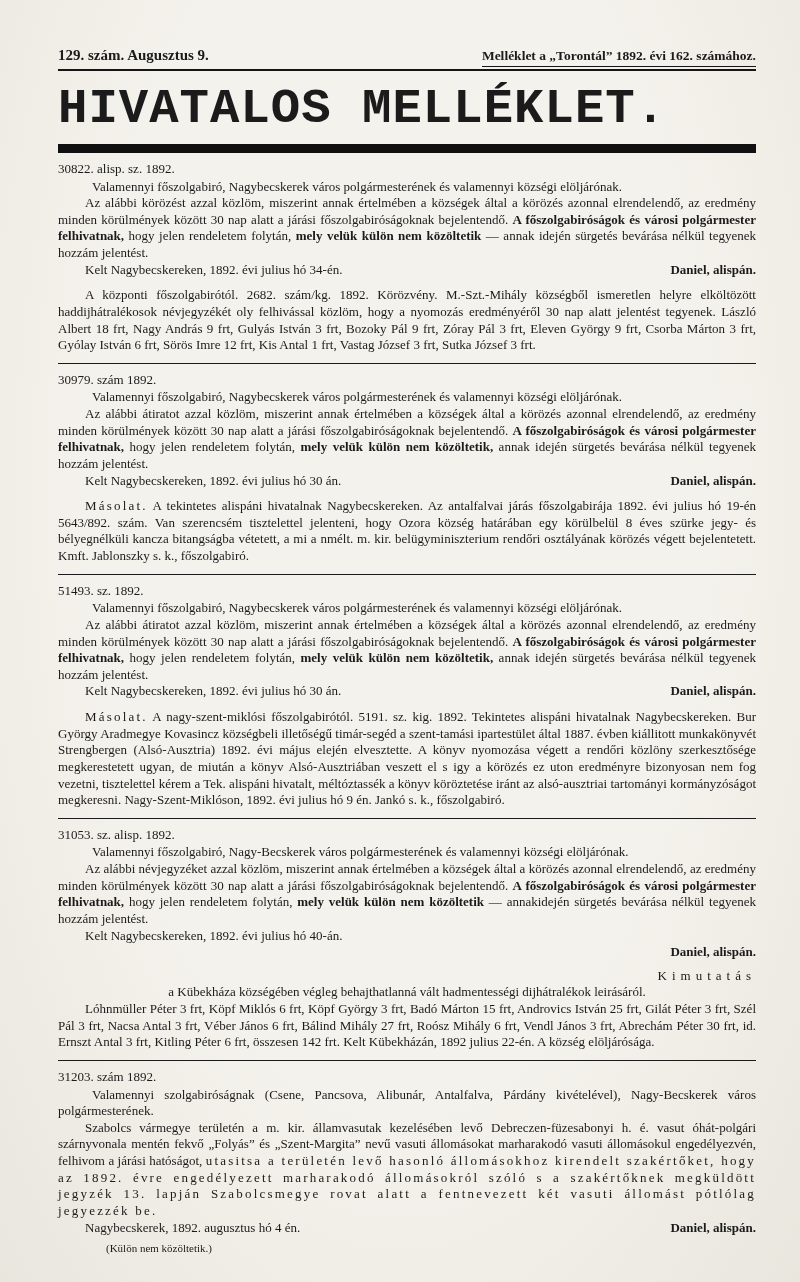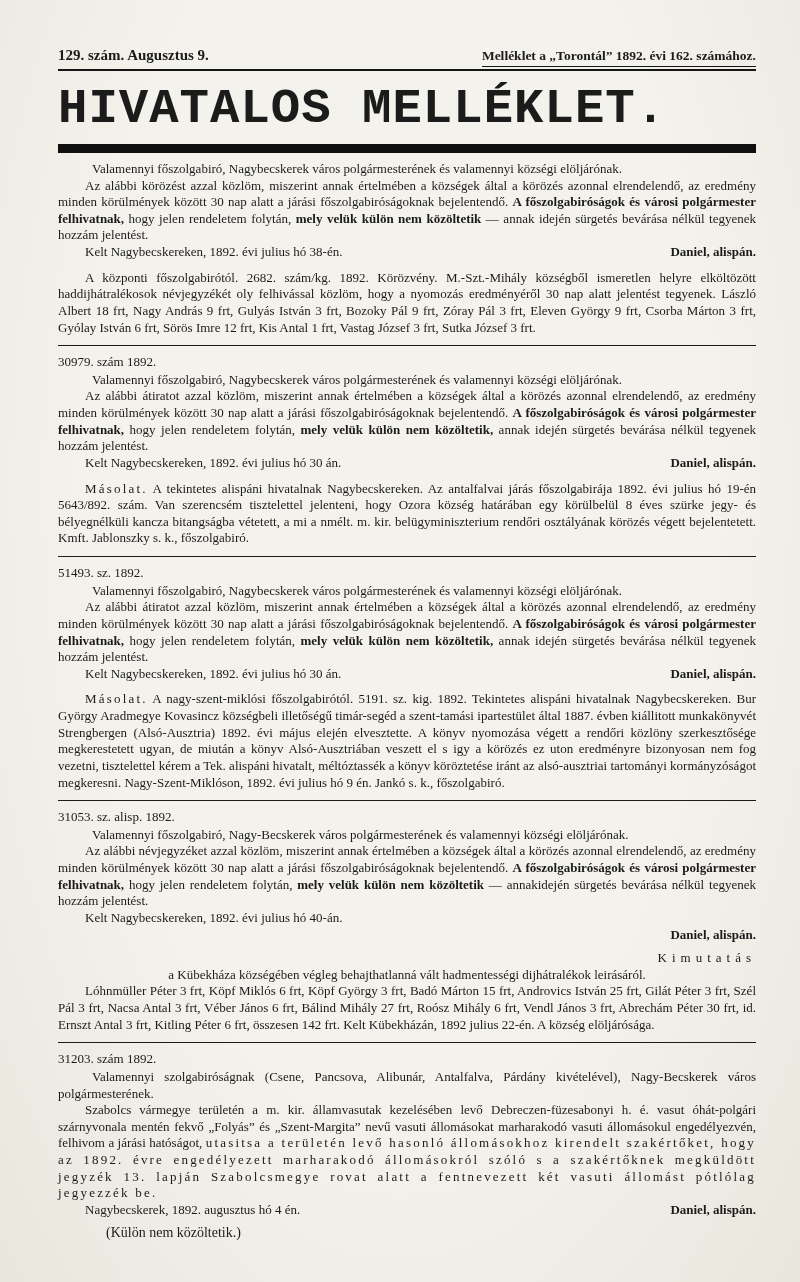--- a/index.html
+++ b/index.html
@@ -38,43 +38,44 @@
   .annex { margin-top: 9px; }
   .dateline { display: flex; justify-content: space-between; }
   .dateline .date { padding-left: 27px; }
   .sig { font-weight: bold; }
   .dateline-left { text-indent: 27px; }
   .sig-line { text-align: right; }
   .b { font-weight: bold; }
   .sp { letter-spacing: 2.2px; margin-top: 31px; }
   .kim-title { text-align: right; letter-spacing: 5px; margin-top: 7px; }
   .kim-sub { text-align: center; }
-  .footnote { font-size: 14px; margin-top: 5px; padding-left: 48px; }
+  .footnote { font-size: 11px; margin-top: 5px; padding-left: 48px; }
   hr.sep { border: none; border-top: 1px solid #1b1b1b; margin: 9px 0 2px; }
 </style>
 </head>
 <body>
 
 <div class="page">
 
   <div class="masthead">
     <div class="mast-row">
       <span class="mast-left">129. szám. Augusztus 9.</span>
       <span class="mast-right">Melléklet a „Torontál” 1892. évi 162. számához.</span>
     </div>
     <div class="rule thin"></div>
     <div class="title">HIVATALOS MELLÉKLET.</div>
     <div class="rule thick"></div>
   </div>
 
   <section class="entry">
+    <p class="entry-no">30822. alisp. sz. 1892.</p>
     <p class="addressee">Valamennyi főszolgabiró, Nagybecskerek város polgármesterének és valamennyi községi elöljárónak.</p>
     <p class="body"><span class="">Az alábbi körözést azzal közlöm, miszerint annak értelmében a községek által a körözés azonnal elrendelendő, az eredmény minden körülmények között 30 nap alatt a járási főszolgabiróságoknak bejelentendő. </span><span class="b ">A főszolgabiróságok és városi polgármester felhivatnak,</span><span class=""> hogy jelen rendeletem folytán, </span><span class="b ">mely velük külön nem közöltetik</span><span class=""> — annak idején sürgetés bevárása nélkül tegyenek hozzám jelentést.</span></p>
     <p class="dateline">
-      <span class="date">Kelt Nagybecskereken, 1892. évi julius hó 38-én.</span>
+      <span class="date">Kelt Nagybecskereken, 1892. évi julius hó 34-én.</span>
       <span class="sig">Daniel, alispán.</span>
     </p>
     <p class="body annex"><span class="">A központi főszolgabirótól. 2682. szám/kg. 1892. Körözvény. M.-Szt.-Mihály községből ismeretlen helyre elköltözött haddijhátralékosok névjegyzékét oly felhivással közlöm, hogy a nyomozás eredményéről 30 nap alatt jelentést tegyenek. László Albert 18 frt, Nagy András 9 frt, Gulyás István 3 frt, Bozoky Pál 9 frt, Zóray Pál 3 frt, Eleven György 9 frt, Csorba Márton 3 frt, Gyólay István 6 frt, Sörös Imre 12 frt, Kis Antal 1 frt, Vastag József 3 frt, Sutka József 3 frt.</span></p>
   </section>
   <hr class="sep">
 
   <section class="entry">
     <p class="entry-no">30979. szám 1892.</p>
     <p class="addressee">Valamennyi főszolgabiró, Nagybecskerek város polgármesterének és valamennyi községi elöljárónak.</p>
     <p class="body"><span class="">Az alábbi átiratot azzal közlöm, miszerint annak értelmében a községek által a körözés azonnal elrendelendő, az eredmény minden körülmények között 30 nap alatt a járási főszolgabiróságoknak bejelentendő. </span><span class="b ">A főszolgabiróságok és városi polgármester felhivatnak,</span><span class=""> hogy jelen rendeletem folytán, </span><span class="b ">mely velük külön nem közöltetik,</span><span class=""> annak idején sürgetés bevárása nélkül tegyenek hozzám jelentést.</span></p>

